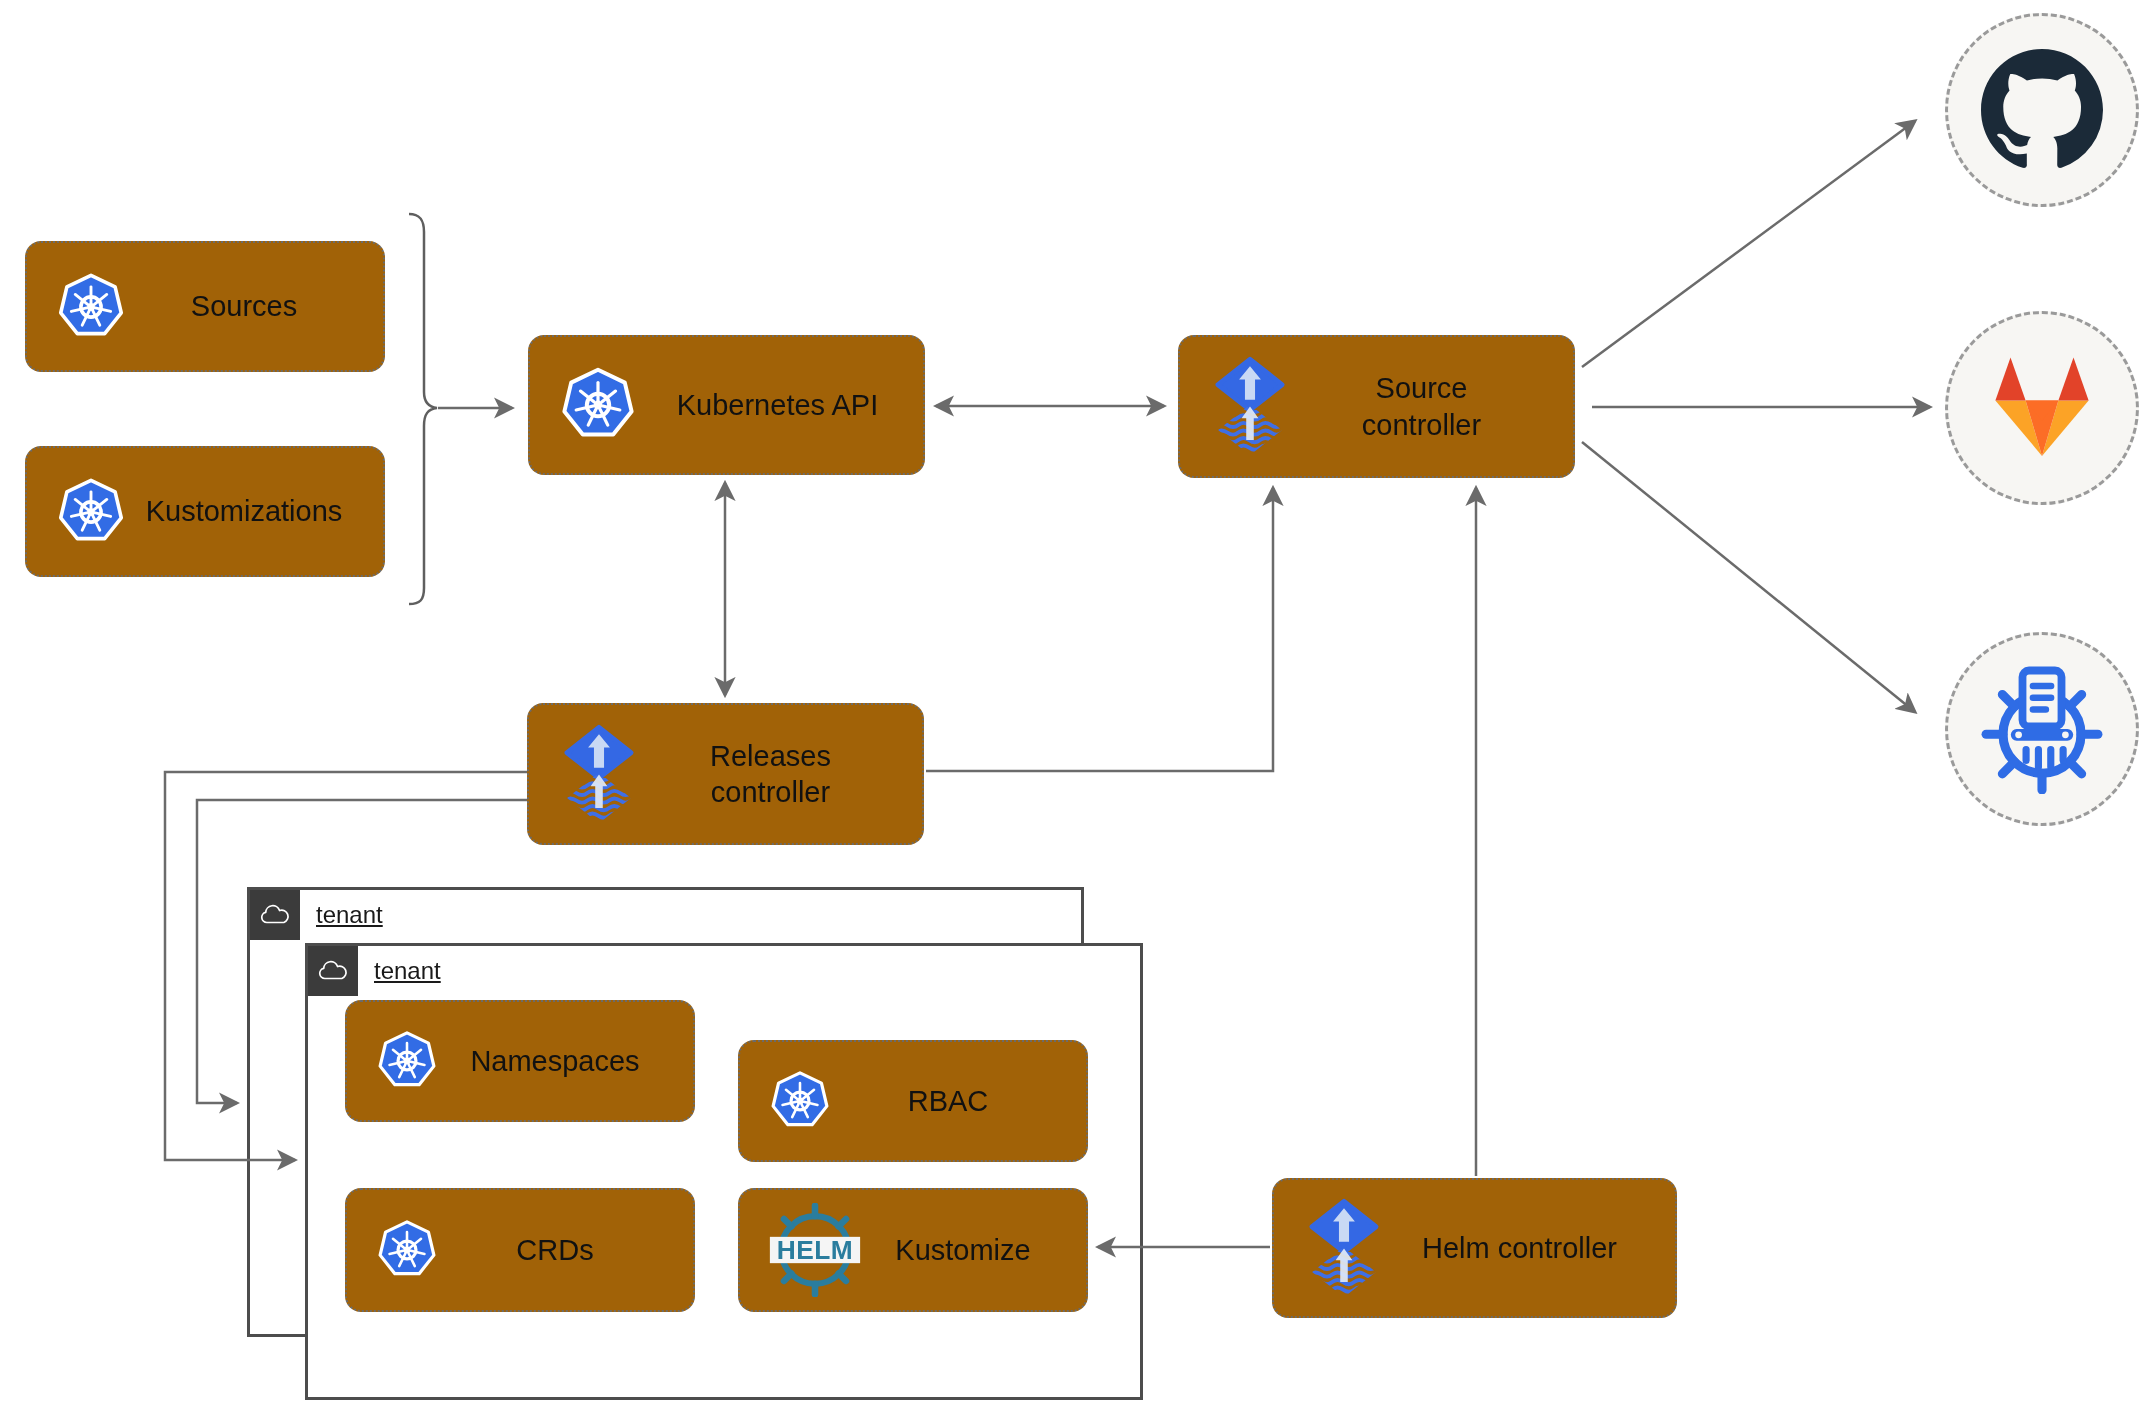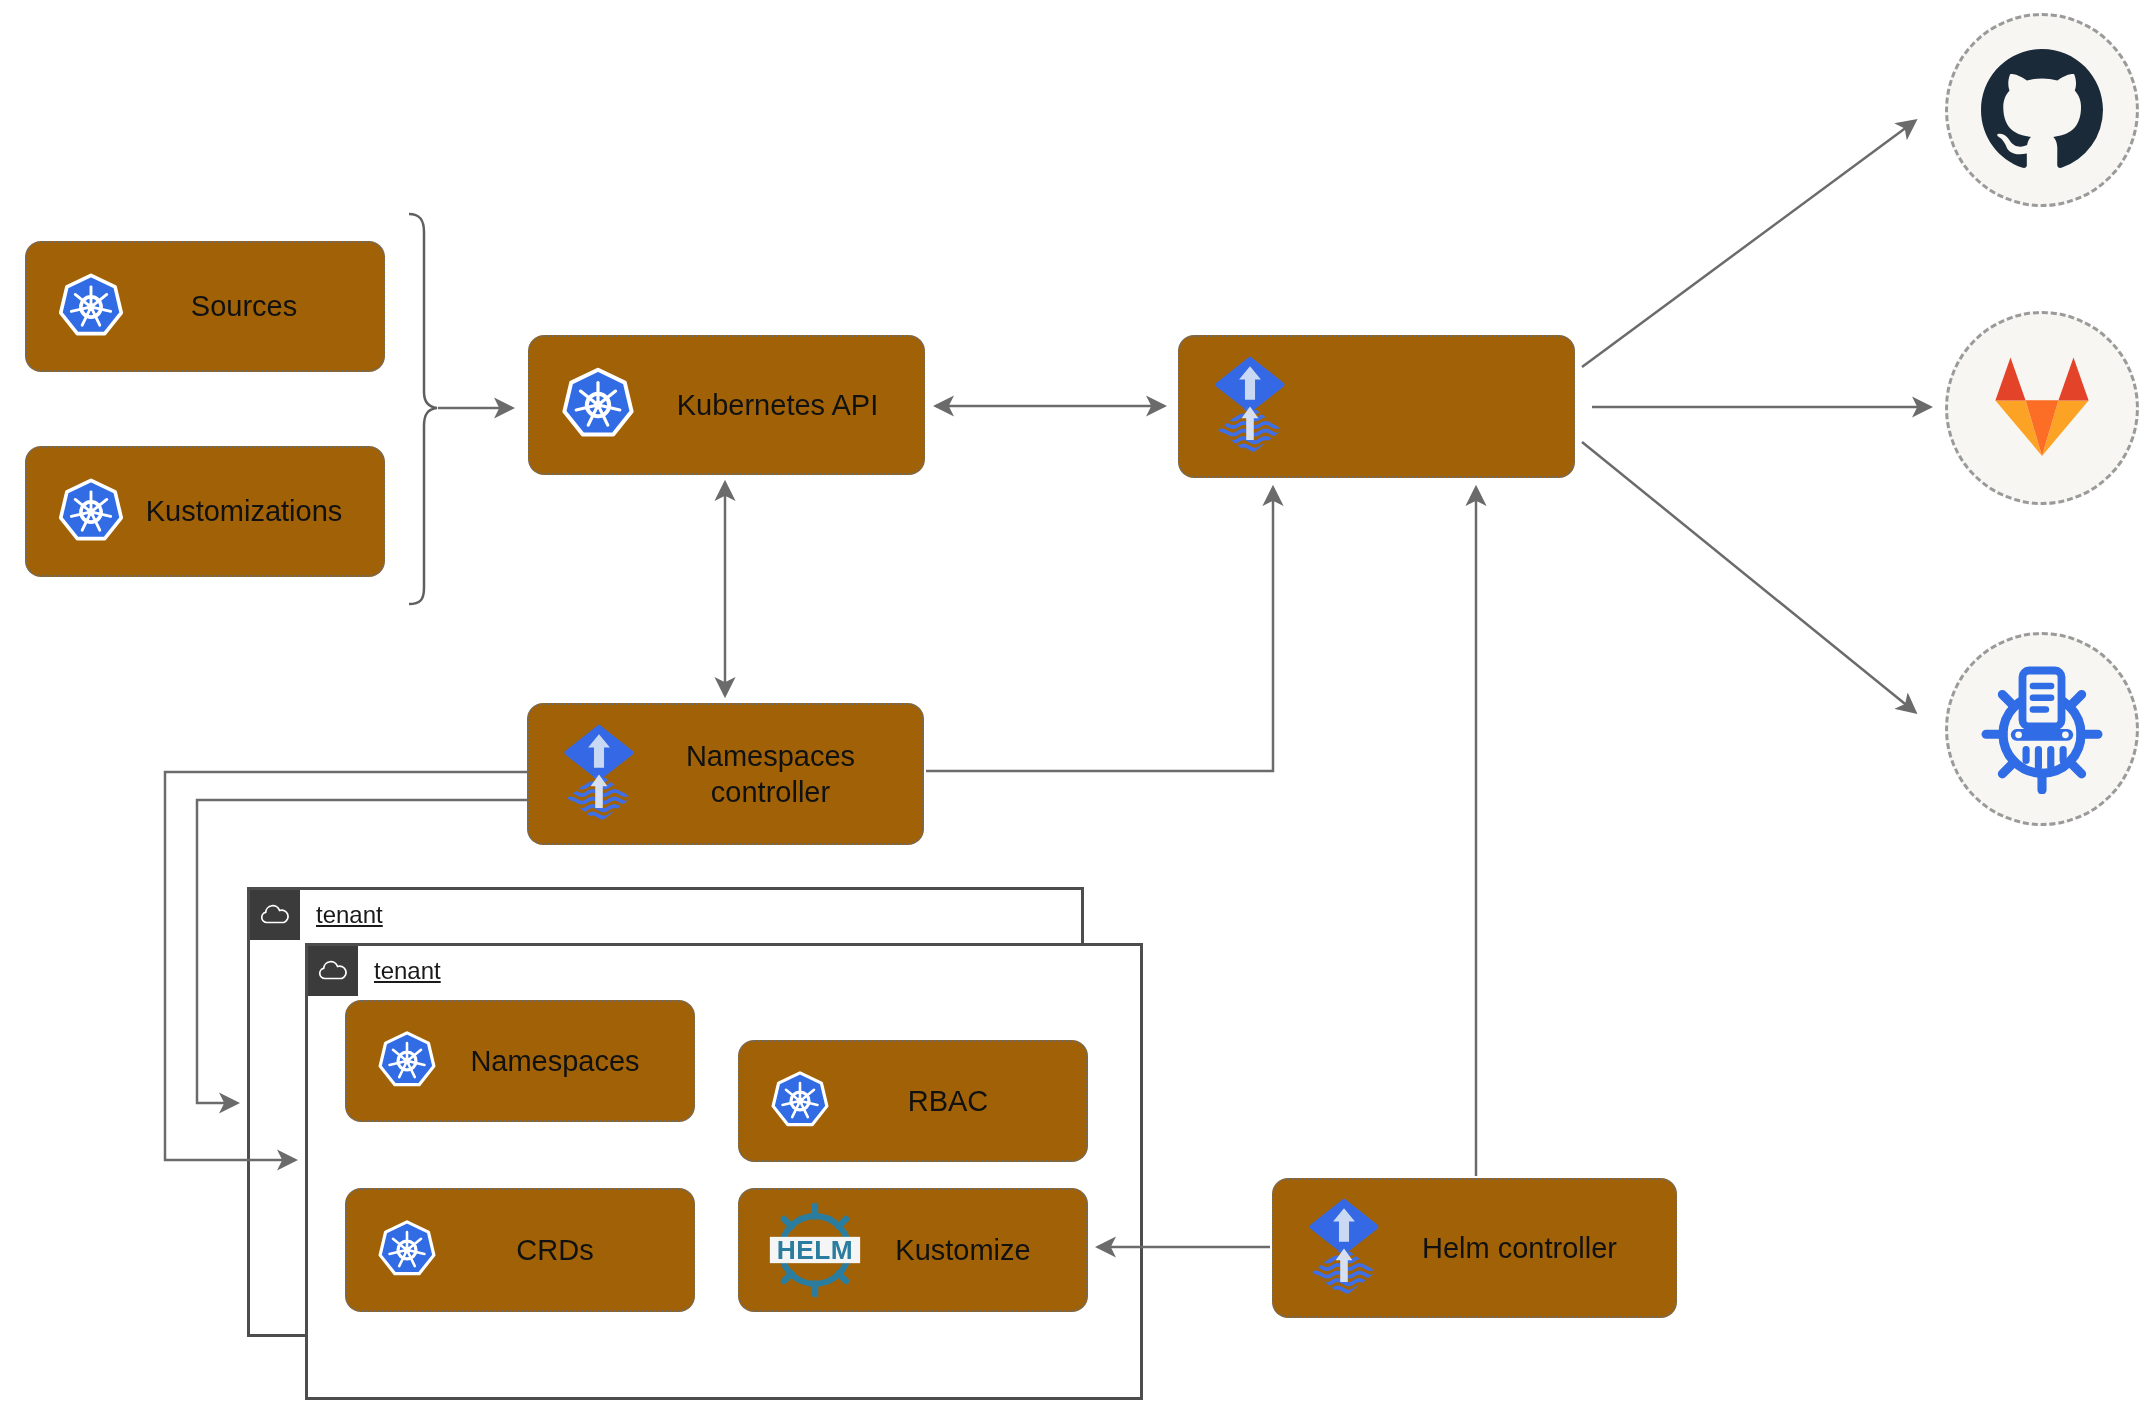--- a/index.html
+++ b/index.html
@@ -171,29 +171,30 @@
     </div>
     <div class="node-label">Kubernetes API</div>
   </div>
 
   <div class="node" style="left:1178px;top:335px;width:397px;height:143px;">
     <div class="node-icon">
       <svg width="84" height="101">
           <use href="#sym-flux" width="84" height="101"></use>
         </svg>
     </div>
+    <div class="node-label wrap">Source controller</div>
   </div>
 
   <div class="node" style="left:527px;top:703px;width:397px;height:142px;">
     <div class="node-icon">
       <svg width="84" height="101">
           <use href="#sym-flux" width="84" height="101"></use>
         </svg>
     </div>
-    <div class="node-label wrap">Namespaces controller</div>
+    <div class="node-label wrap">Releases controller</div>
   </div>
 
   <div class="node" style="left:1272px;top:1178px;width:405px;height:140px;justify-content:space-between;">
     <div class="node-icon">
       <svg width="84" height="101">
           <use href="#sym-flux" width="84" height="101"></use>
         </svg>
     </div>
     <div class="node-label wrap">Helm controller</div>
   </div>

